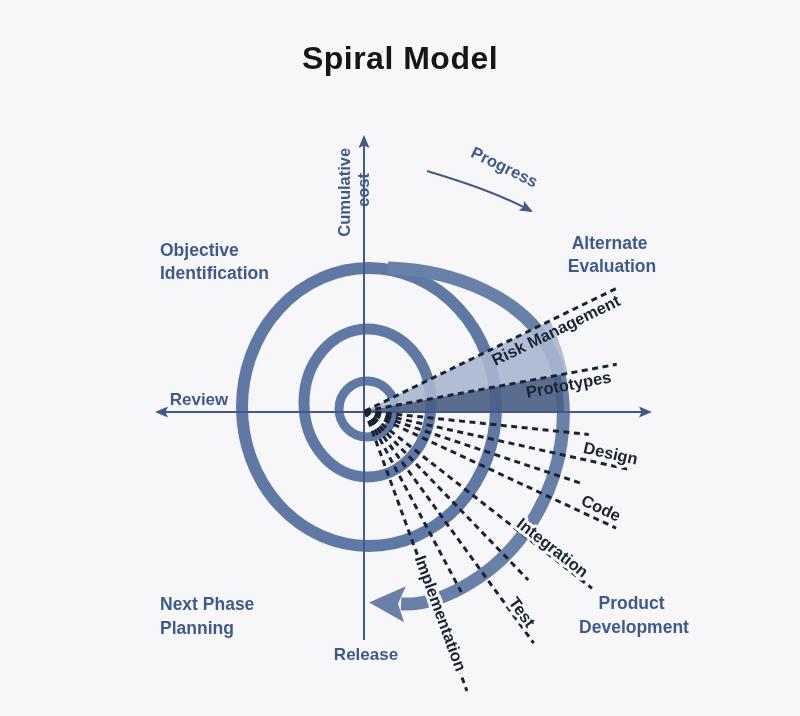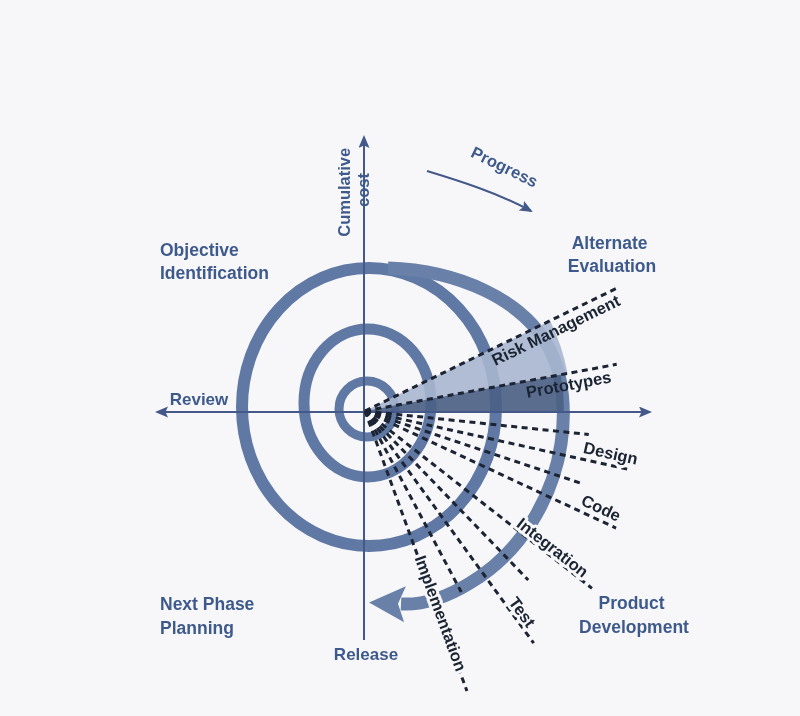--- a/index.html
+++ b/index.html
@@ -23,20 +23,21 @@
   .axis-line{stroke:var(--axis);stroke-width:2;fill:none;}
   .spiral-ring{stroke:var(--spiral);fill:none;}
   .spiral-sweep{stroke:var(--sweep);fill:none;}
   .arrow-axis{fill:var(--axis);}
   .arrow-sweep{fill:var(--sweep);}
 </style>
 </head>
 <body>
 
 <div class="stage">
+  <h1 class="title">Spiral Model</h1>
 
   <svg width="800" height="716" viewBox="0 0 800 716">
     <defs>
       <marker id="arrowAxis" markerUnits="userSpaceOnUse" markerWidth="16" markerHeight="13" refX="11" refY="5.5" orient="auto-start-reverse">
         <path class="arrow-axis" d="M13,5.5 L0,0 L2.5,5.5 L0,11 Z"></path>
       </marker>
       <marker id="arrowSweep" markerUnits="userSpaceOnUse" markerWidth="40" markerHeight="44" refX="4" refY="20" orient="auto">
         <path class="arrow-sweep" d="M36,20 L0,2 L7,20 L0,38 Z"></path>
       </marker>
     </defs>

